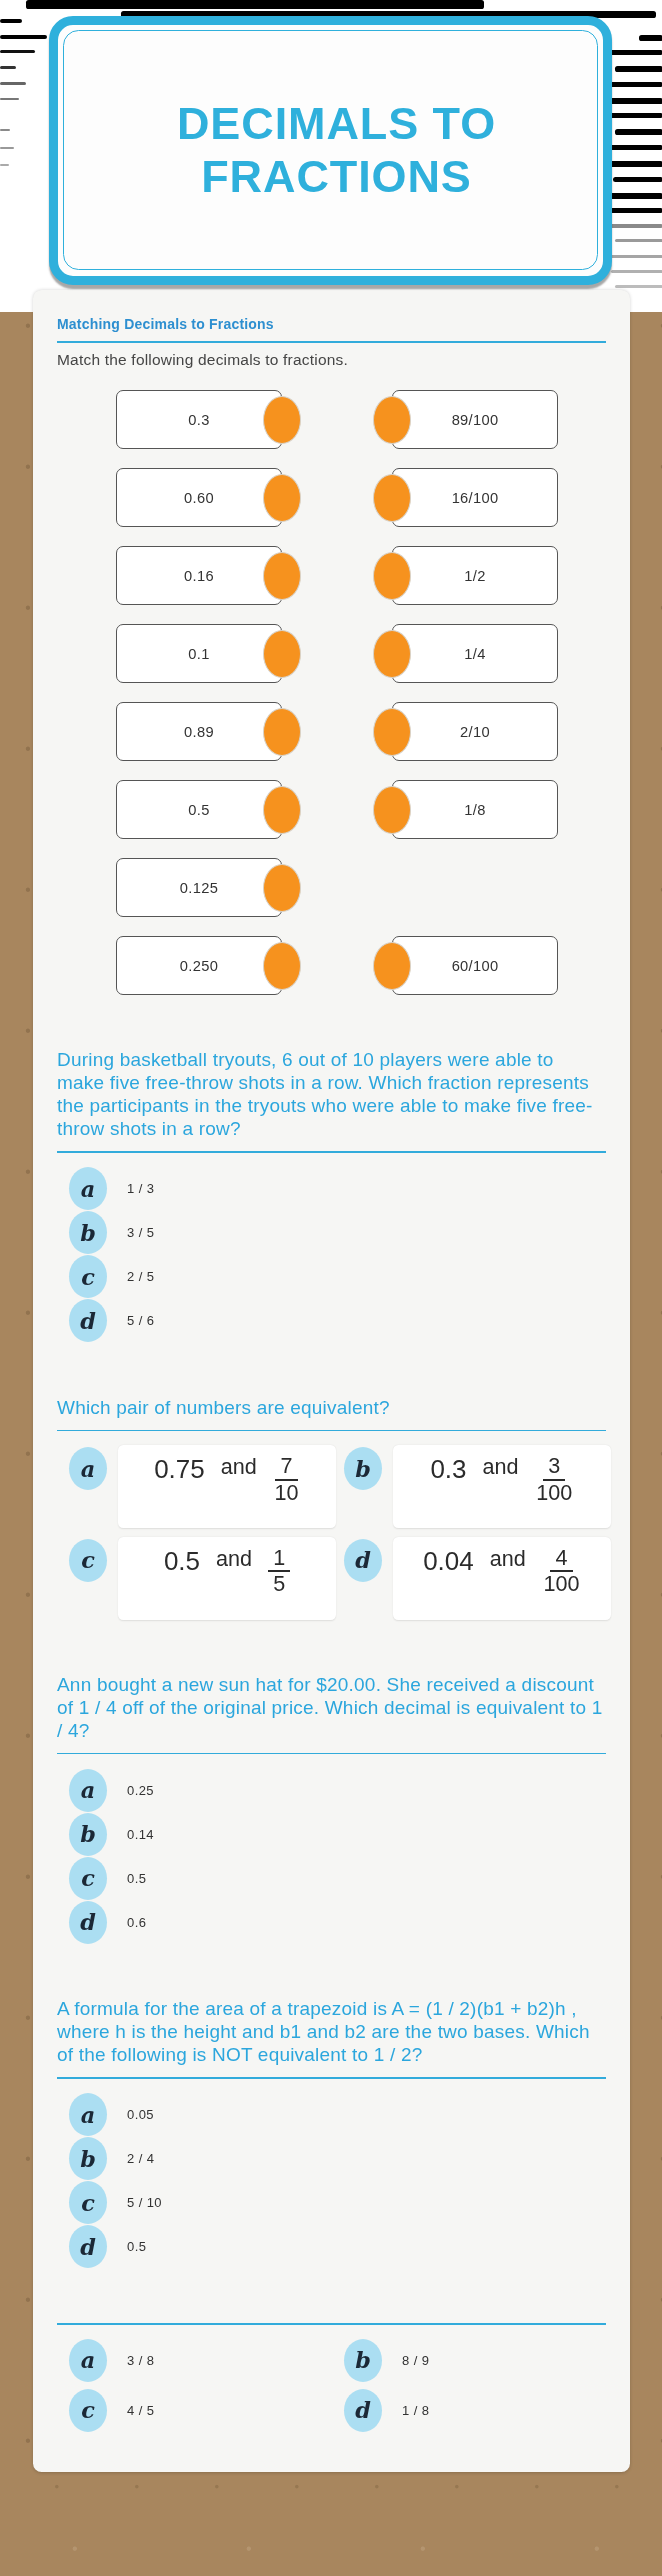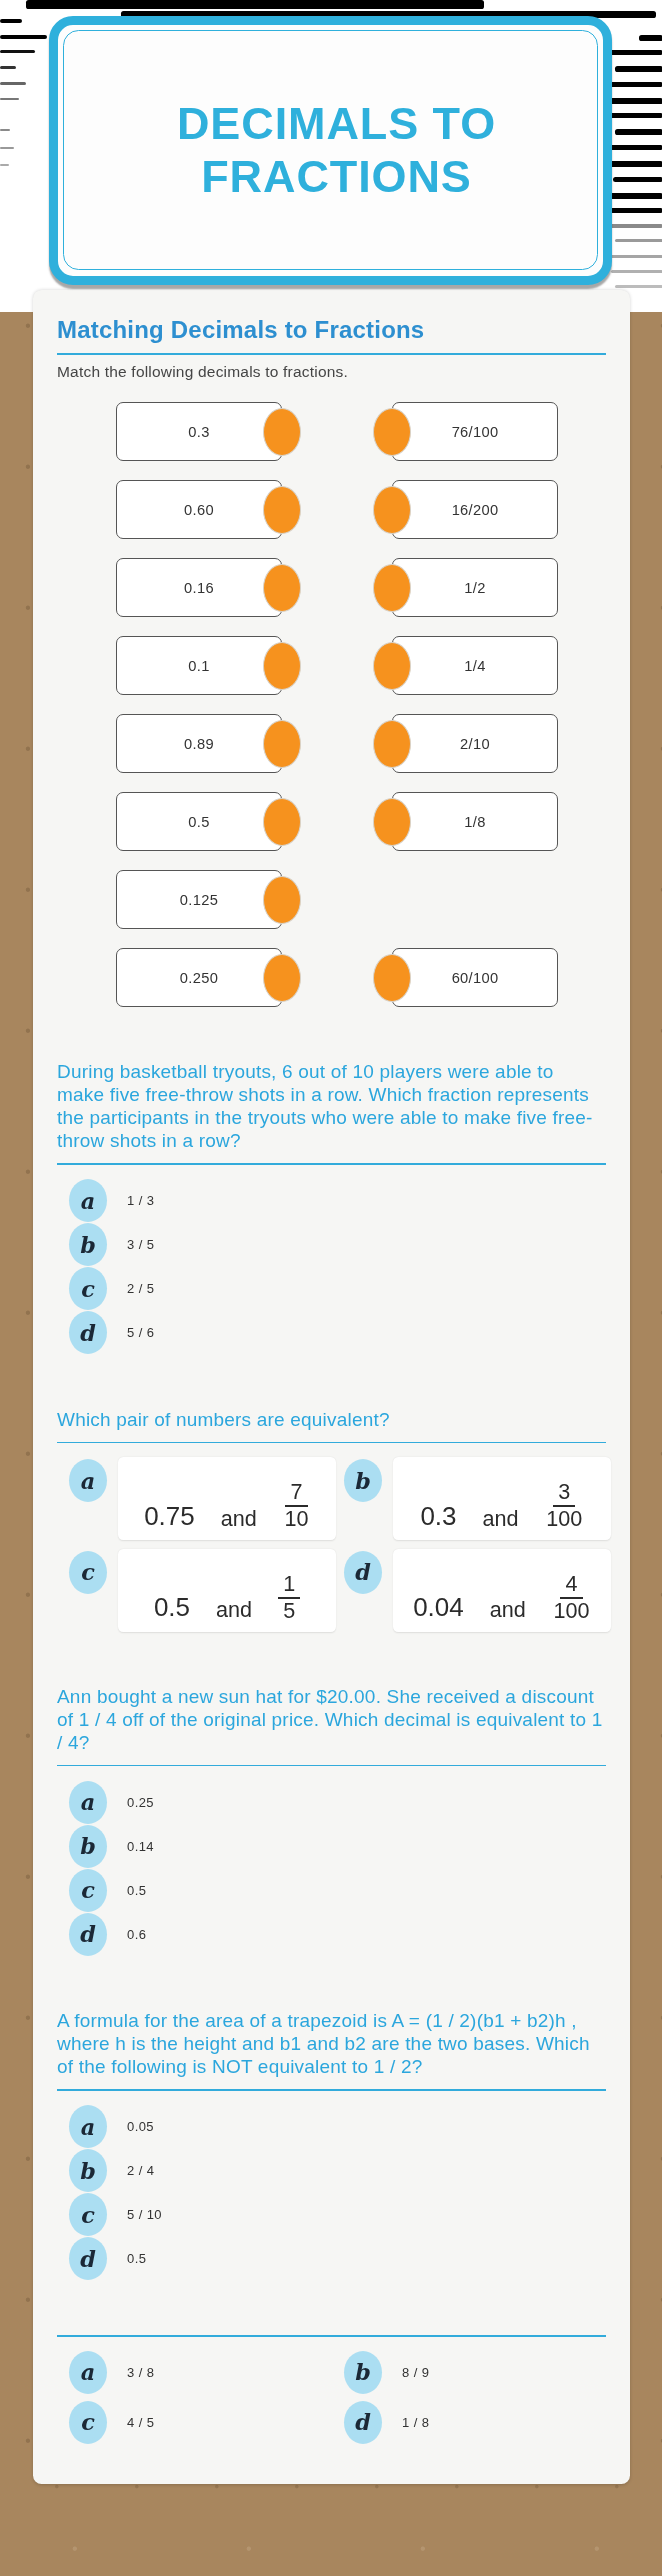--- a/index.html
+++ b/index.html
@@ -28,21 +28,21 @@
     position:absolute; inset:0; display:flex; align-items:center; justify-content:center;
     text-align:center; padding:0 82px; color:#2fb0dc; font-size:45px; line-height:1.18;
     font-weight:700; letter-spacing:0.9px;margin-left:12px;
   }
   
   .sheet {
     position:relative; width:597px; margin:-21.6px auto 0; background:#f6f6f4;
     border-radius:8.6px; padding:26px 24px 35px; box-shadow:0 0.9px 3.5px rgba(0,0,0,.18);
     z-index:1;
   }
-  .section-heading { color:#2d8fd0; font-size:24px; font-weight:700; letter-spacing:0.2px; margin-bottom:8.6px; }
+  .section-heading { color:#2d8fd0; font-size:14px; font-weight:700; letter-spacing:0.2px; margin-bottom:8.6px; }
   .rule { height:1.7px; background:#32abdb; margin-bottom:8.6px; }
   .instruction { font-size:15.5px; color:#454545; letter-spacing:0.2px; margin-bottom:17.3px; }
   
   .match-grid { margin-left:59px; margin-top:21px; }
   .match-row { display:flex; gap:110px; margin-bottom:19px; }
   .match-box {
     position:relative; width:166px; height:59px; background:#fff;
     border:0.9px solid #555; border-radius:7px;
     display:flex; align-items:center; justify-content:center;
   }
@@ -67,25 +67,25 @@
   .opt .badge { margin-right:20px; }
   .opt-label { font-size:13px; color:#333; letter-spacing:0.4px; }
   .opt-grid2 { display:grid; grid-template-columns:275px auto; row-gap:7px; margin:0 0 5.2px 12px; }
   .opt-grid2 .opt { margin-left:0; height:43px; }
   
   .img-grid { display:grid; grid-template-columns:275px 275px; row-gap:8.6px; margin:0 0 17.3px 12px; }
   .img-opt { display:flex; align-items:flex-start; }
   .img-opt .badge { margin:1.7px 11.2px 0 0; }
   .math-card {
     width:218px; min-height:83px; background:#fff; border-radius:5.2px;
-    display:flex; align-items:flex-end; justify-content:center;
+    display:flex; align-items:flex-start; justify-content:center;
     box-shadow:0 0.9px 1.7px rgba(0,0,0,.1); color:#2b2b2b; padding:8.6px 5.2px;
   }
   .math-card .dec { font-size:26px; }
-  .math-card .and { font-size:21.6px; margin:0 26px; }
+  .math-card .and { font-size:21.6px; margin:0 16px; }
   .frac { display:inline-flex; flex-direction:column; align-items:center; font-size:21.6px; line-height:1.15; }
   .frac .num { padding:0 5.2px; border-bottom:2.6px solid #2b2b2b; }
   .frac .den { padding:0 1.7px; }
 </style>
 </head>
 <body>
 
 <div class="hero">
   <div>
     <div class="ln" style="left:26px;top:0;width:458px;height:8.6px;"></div>
@@ -131,31 +131,31 @@
     <p class="instruction">Match the following decimals to fractions.</p>
 
     <div class="match-grid">
       <div class="match-row">
         <div class="match-box">
           <span class="match-text">0.3</span>
           <span class="dot dot-r"></span>
         </div>
         <div class="match-box">
           <span class="dot dot-l"></span>
-          <span class="match-text">76/100</span>
+          <span class="match-text">89/100</span>
         </div>
       </div>
       <div class="match-row">
         <div class="match-box">
           <span class="match-text">0.60</span>
           <span class="dot dot-r"></span>
         </div>
         <div class="match-box">
           <span class="dot dot-l"></span>
-          <span class="match-text">16/200</span>
+          <span class="match-text">16/100</span>
         </div>
       </div>
       <div class="match-row">
         <div class="match-box">
           <span class="match-text">0.16</span>
           <span class="dot dot-r"></span>
         </div>
         <div class="match-box">
           <span class="dot dot-l"></span>
           <span class="match-text">1/2</span>

